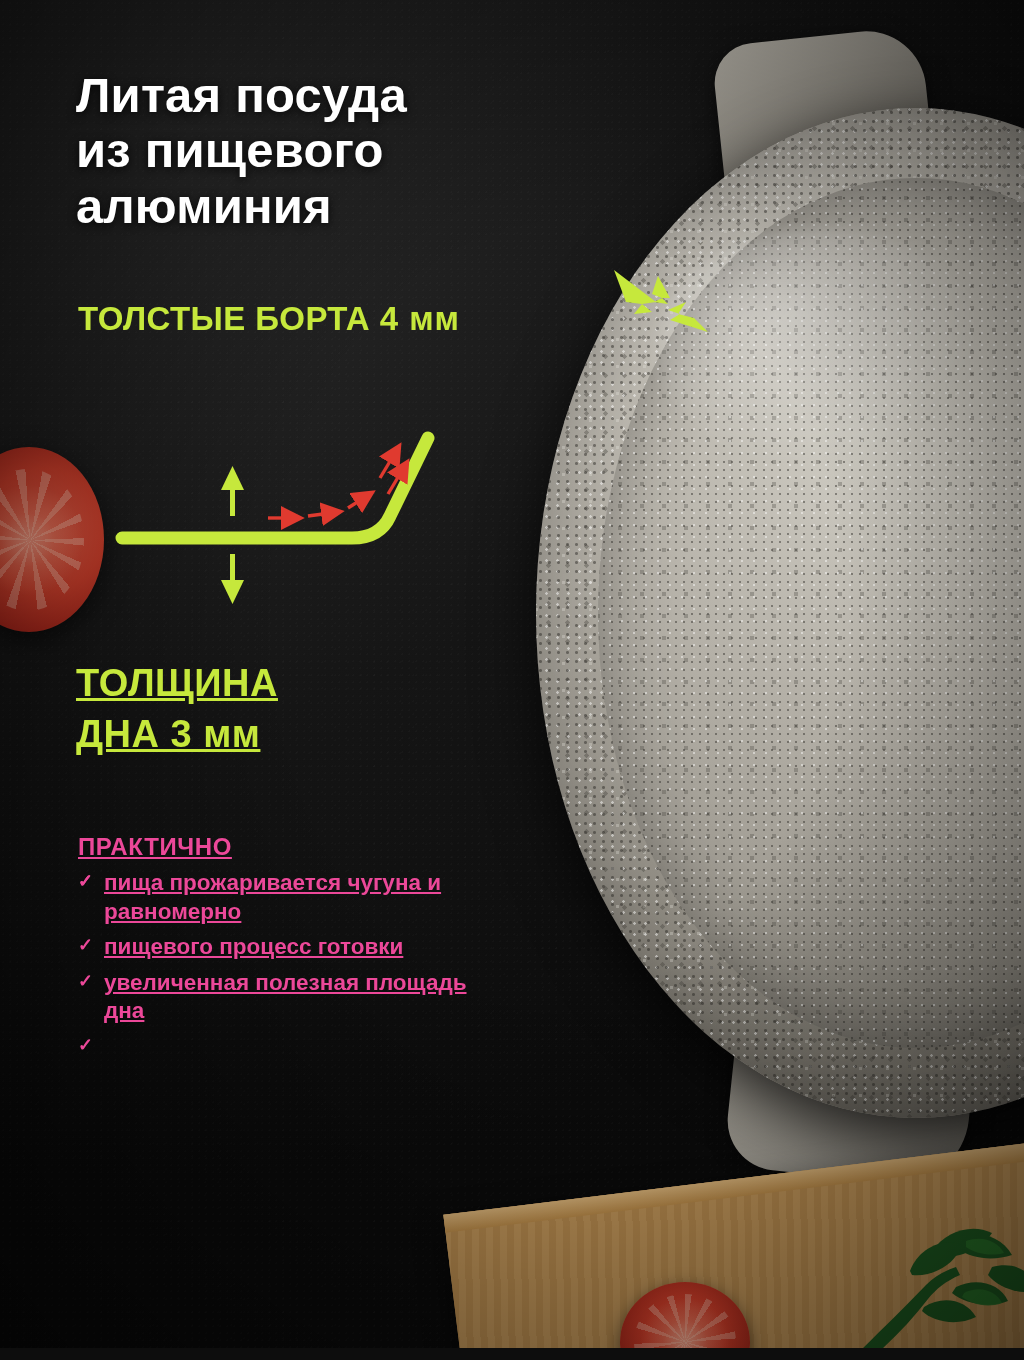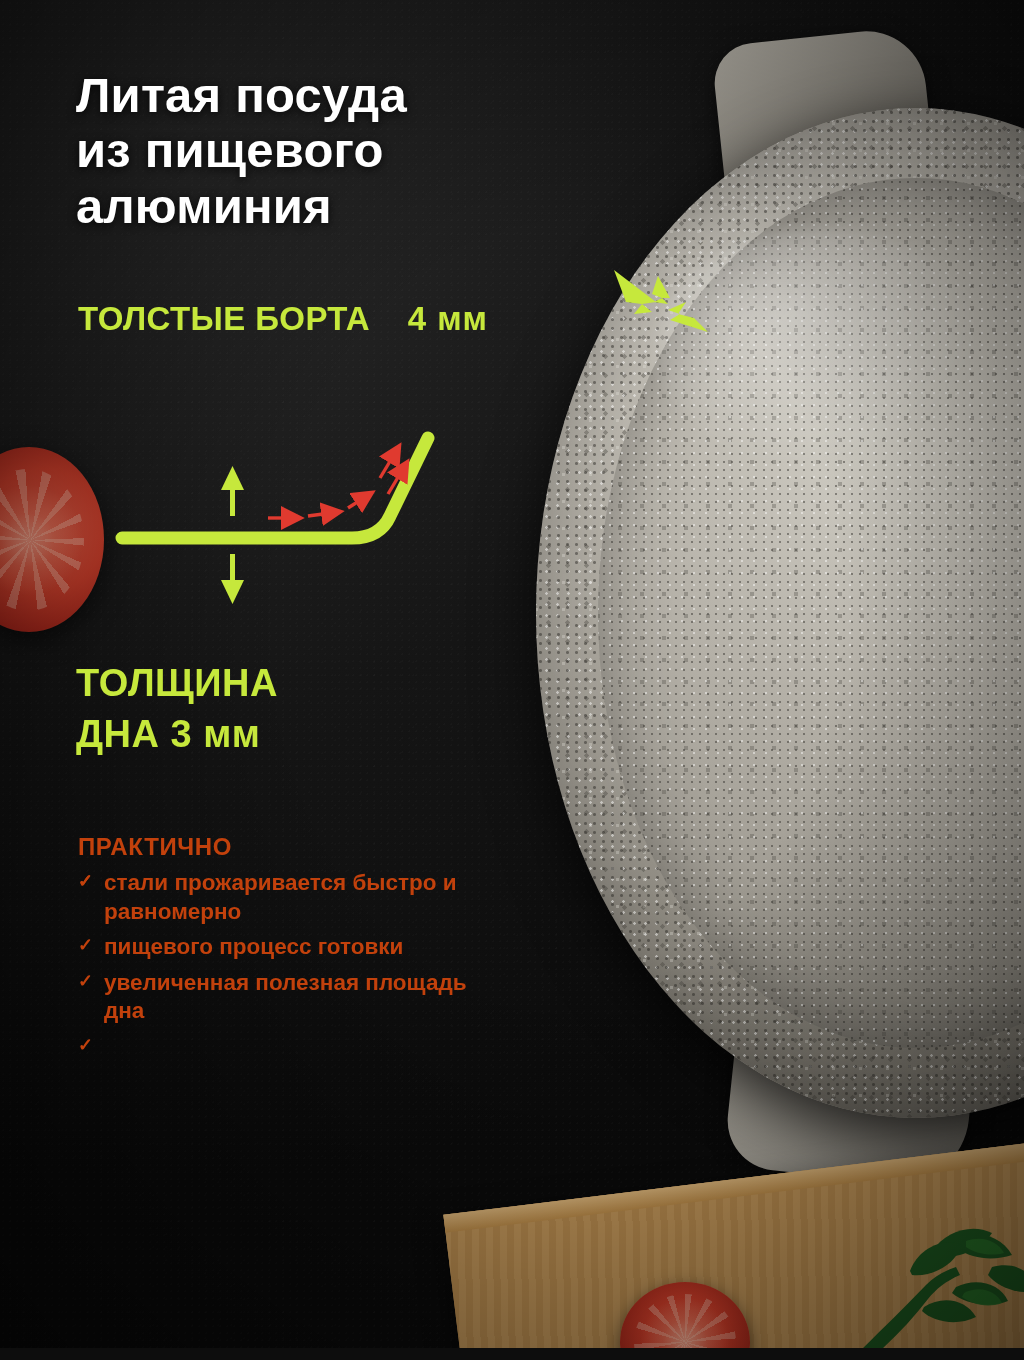--- a/index.html
+++ b/index.html
@@ -229,28 +229,30 @@
 
   .thickness-title {
     position: absolute;
     left: 76px;
     top: 658px;
     color: #c6e83c;
     font-size: 38px;
     font-weight: bold;
     line-height: 1.35;
     letter-spacing: .5px;
+    text-decoration: underline;
   }
 
   .practical {
     position: absolute;
     left: 78px;
     top: 833px;
     width: 420px;
-    color: #c2410c;
+    color: #ec4899;
+    text-decoration: underline;
   }
   .practical h3 {
     margin: 0 0 8px 0;
     font-size: 24px;
     font-weight: bold;
     letter-spacing: .6px;
   }
   .practical ul {
     list-style: none;
     margin: 0;
@@ -327,21 +329,21 @@
   </div>
 
   <div class="bg-vignette"></div>
 
   <div class="headline" style="white-space: pre-line;">Литая посуда
 из пищевого
 алюминия</div>
 
   <div class="sub-green">
     <span>ТОЛСТЫЕ БОРТА</span>
-    <span class="mm" style="margin-left:28px;text-align:center;">4 мм</span>
+    <span class="mm" style="margin-left:0;text-align:center;">4 мм</span>
   </div>
 
   <svg style="position:absolute; left:612px; top:268px; width:110px; height:90px;" viewBox="0 0 110 90">
     <g fill="#c6e83c">
       <path d="M2 2 L44 34 L30 36 L40 44 L22 46 L30 36 L14 34 Z"></path>
       <path d="M46 8 L58 30 L50 30 L56 36 L42 34 L50 30 L40 26 Z"></path>
       <path d="M96 64 L58 52 L68 46 L56 42 L74 34 L66 46 L82 50 Z"></path>
     </g>
   </svg>
 
@@ -379,21 +381,21 @@
   </div>
 
   <div class="practical">
     <h3>ПРАКТИЧНО</h3>
     <ul>
       <li>
         <span class="tick">✓</span>
       </li>
       <li>
         <span class="tick">✓</span>
-        <span>стали прожаривается быстро и равномерно</span>
+        <span>пища прожаривается чугуна и равномерно</span>
       </li>
       <li>
         <span class="tick">✓</span>
         <span>пищевого процесс готовки</span>
       </li>
       <li>
         <span class="tick">✓</span>
         <span>увеличенная полезная площадь дна</span>
       </li>
       <li>

